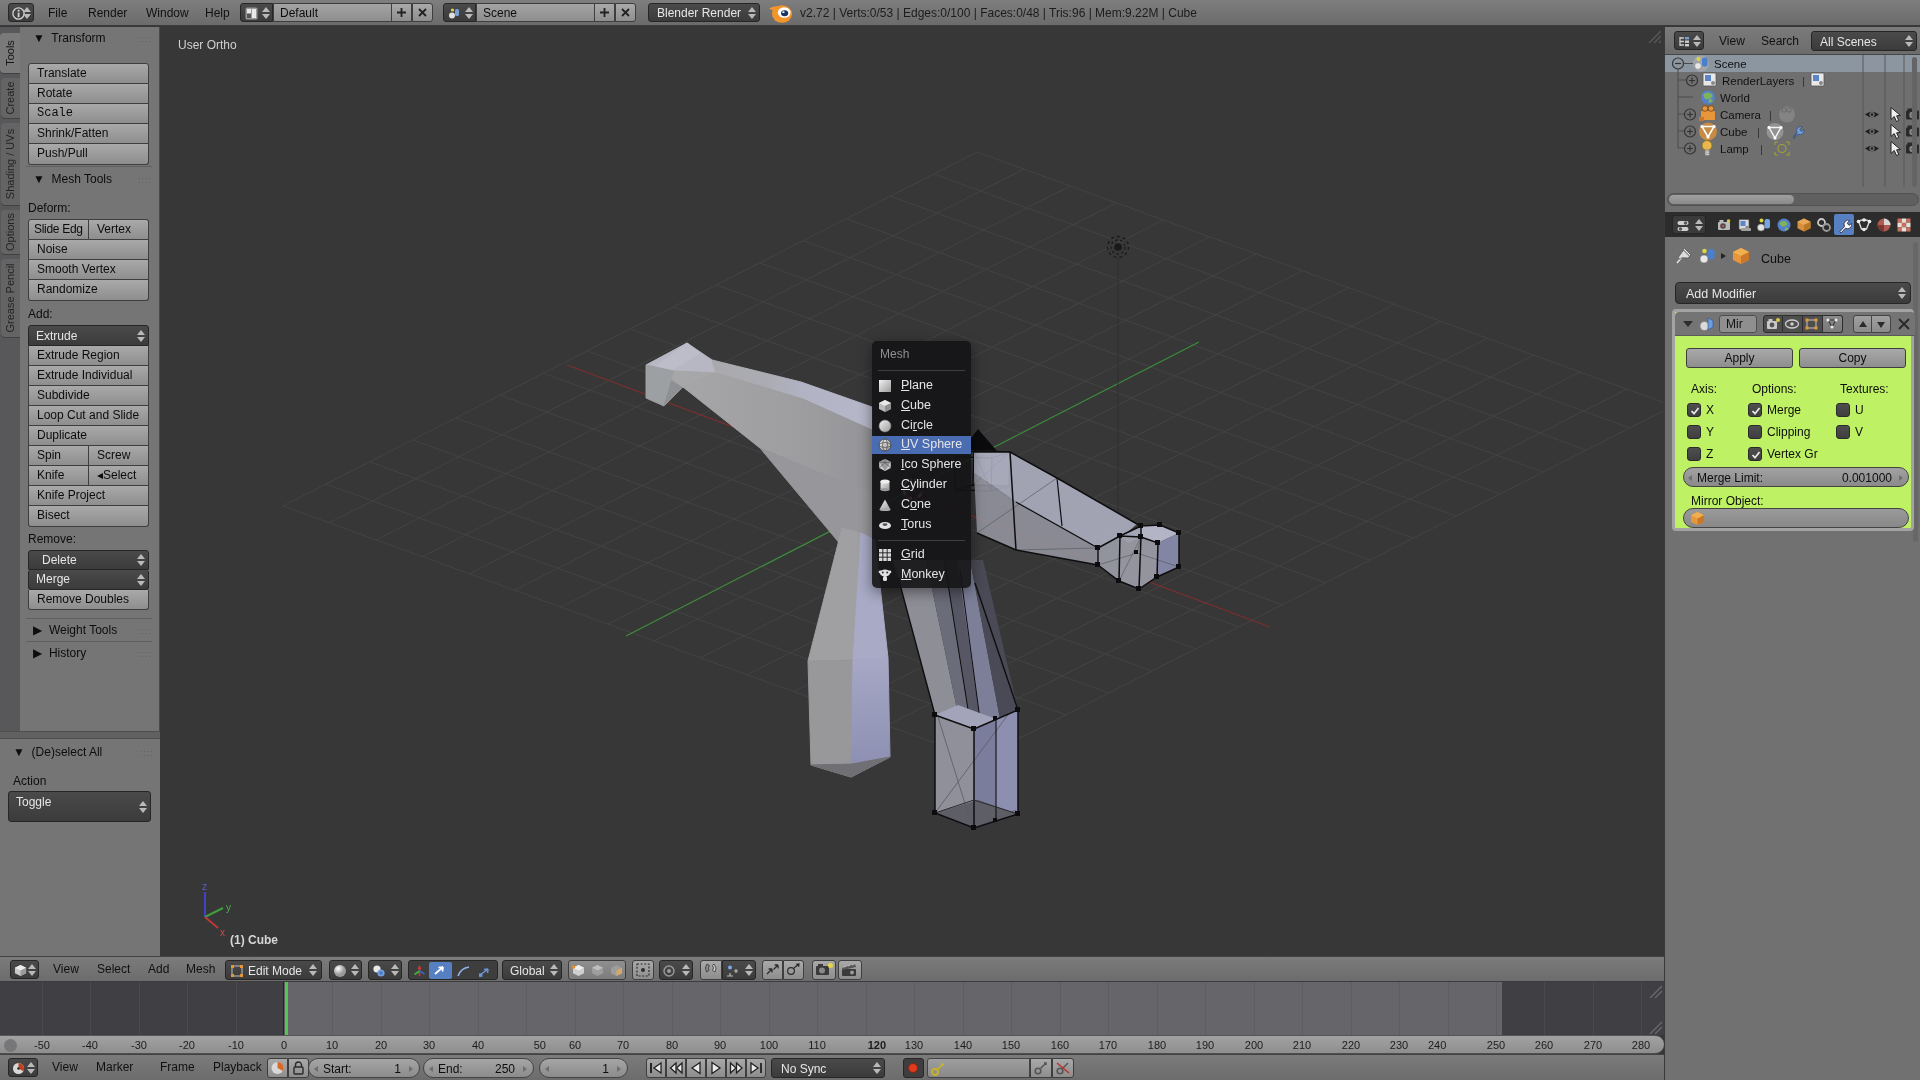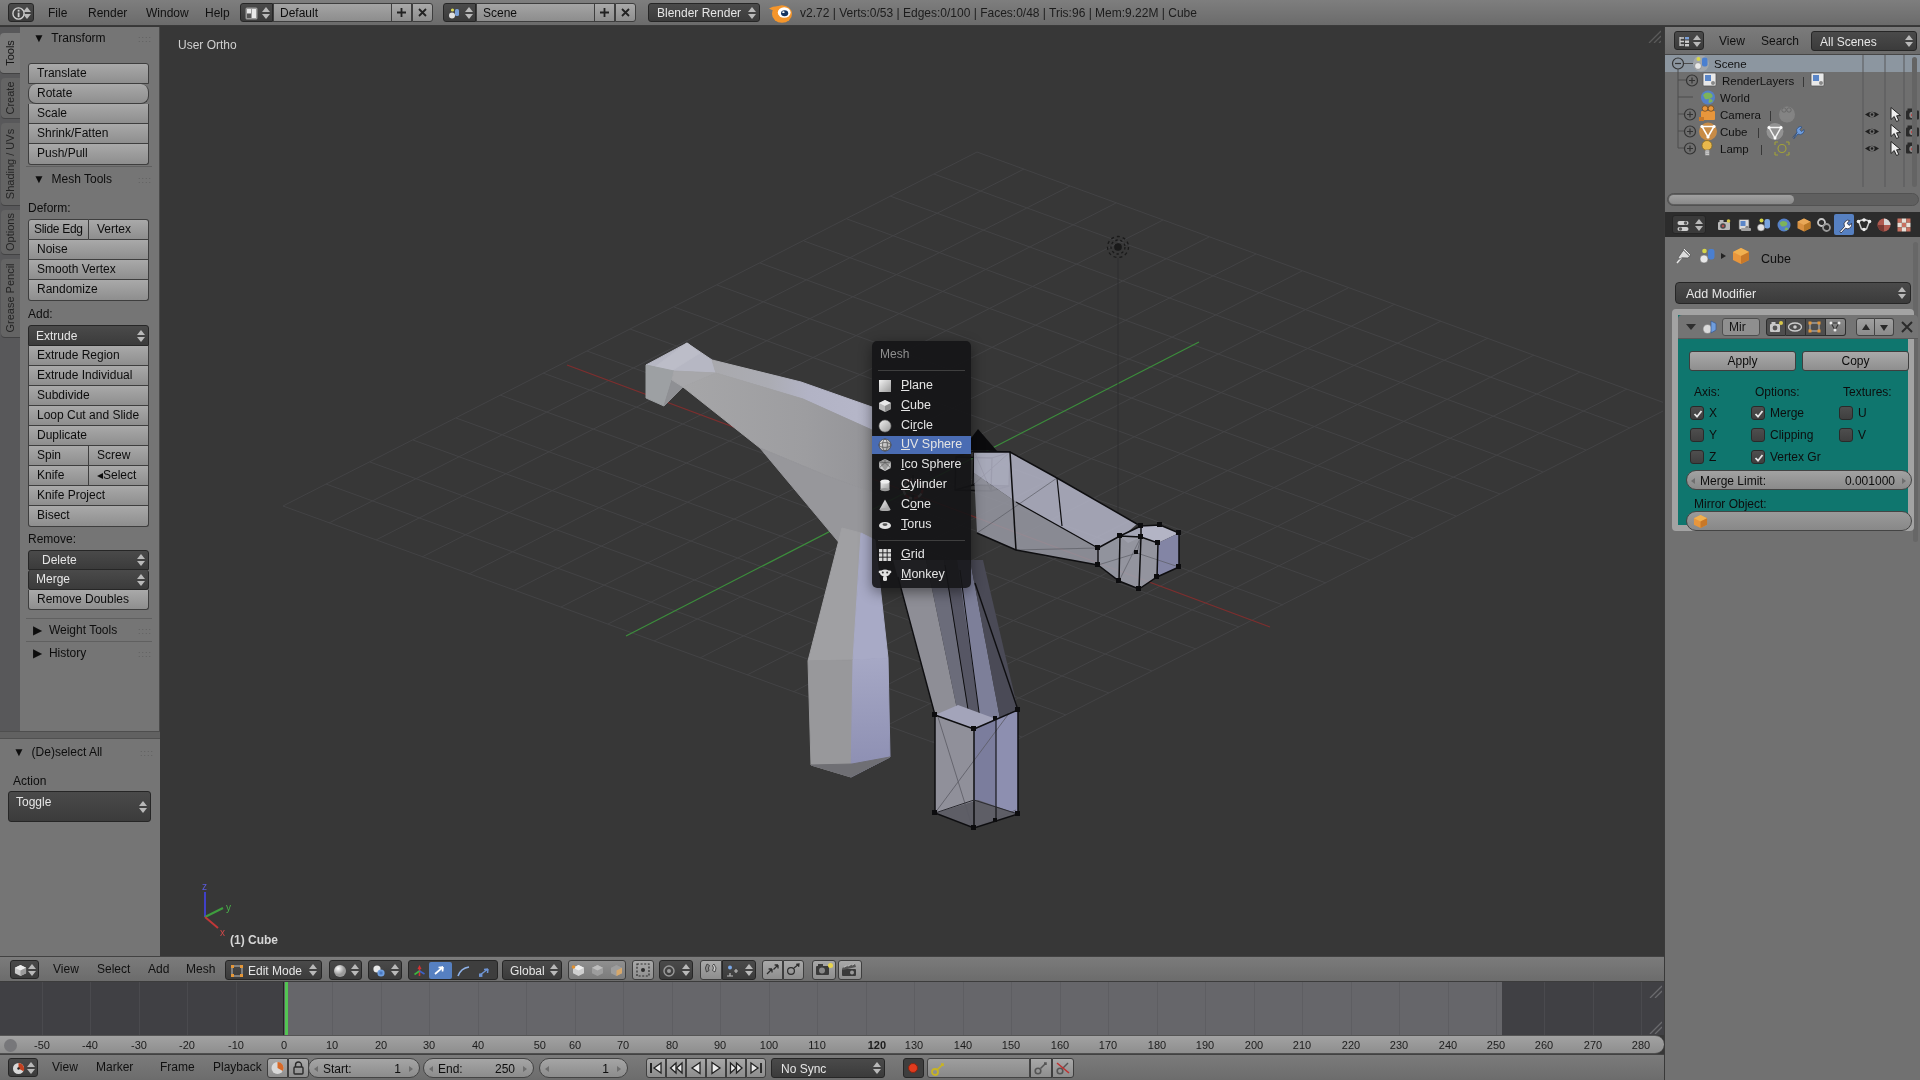--- a/index.html
+++ b/index.html
@@ -350,22 +350,22 @@
 <div class="abs" style="left:1px;top:210px;width:19px;height:44px;background:#646464;border-radius:4px 0 0 4px;box-shadow:0 1px 0 rgba(0,0,0,0.25);">
       <div style="position:absolute;left:0;top:44px;width:44px;height:19px;transform:rotate(-90deg);transform-origin:0 0;text-align:center;line-height:19px;font-size:11px;color:#242424;white-space:nowrap;">Options</div>
     </div>
 <div class="abs" style="left:1px;top:259px;width:19px;height:78px;background:#646464;border-radius:4px 0 0 4px;box-shadow:0 1px 0 rgba(0,0,0,0.25);">
       <div style="position:absolute;left:0;top:78px;width:78px;height:19px;transform:rotate(-90deg);transform-origin:0 0;text-align:center;line-height:19px;font-size:11px;color:#242424;white-space:nowrap;">Grease Pencil</div>
     </div>
 
 <div class="abs lbl" style="left:33px;top:31px;">▼&nbsp; Transform</div>
 <div class="abs" style="left:138px;top:34px;color:#5e5e5e;font-size:9px;letter-spacing:1px;">::::</div>
 <div class="abs btn" style="left:28px;top:63px;width:121px;height:21px;border-radius:3px 3px 0 0;">Translate</div>
-<div class="abs btn" style="left:28px;top:84px;width:121px;height:20px;border-top:none;border-radius:8px;">Rotate</div>
-<div class="abs btn" style="left:28px;top:104px;width:121px;height:20px;border-top:none;">Scale</div>
+<div class="abs btn" style="left:28px;top:84px;width:121px;height:20px;border-top:none;">Rotate</div>
+<div class="abs btn" style="left:28px;top:104px;width:121px;height:20px;border-top:none;font-family:Liberation Mono, monospace;">Scale</div>
 <div class="abs btn" style="left:28px;top:124px;width:121px;height:20px;border-top:none;">Shrink/Fatten</div>
 <div class="abs btn" style="left:28px;top:144px;width:121px;height:21px;border-top:none;border-radius:0 0 3px 3px;">Push/Pull</div>
 <div class="abs" style="left:26px;top:166px;width:126px;height:1px;background:#606060;"></div>
 
 <div class="abs lbl" style="left:33px;top:172px;">▼&nbsp; Mesh Tools</div>
 <div class="abs" style="left:138px;top:175px;color:#5e5e5e;font-size:9px;letter-spacing:1px;">::::</div>
 <div class="abs lbl" style="left:28px;top:201px;">Deform:</div>
 <div class="abs btn" style="left:28px;top:219px;width:61px;height:21px;border-radius:3px 0 0 0;padding-left:5px;letter-spacing:-0.3px;">Slide Edg</div>
 <div class="abs btn" style="left:89px;top:219px;width:60px;height:21px;border-left:none;border-radius:0 3px 0 0;">Vertex</div>
 <div class="abs btn" style="left:28px;top:240px;width:121px;height:20px;border-top:none;">Noise</div>
@@ -621,21 +621,21 @@
   <div class="abs" style="left:943px;top:3px;width:40px;text-align:center;font-size:11px;color:#1c1c1c;">140</div>
   <div class="abs" style="left:991px;top:3px;width:40px;text-align:center;font-size:11px;color:#1c1c1c;">150</div>
   <div class="abs" style="left:1040px;top:3px;width:40px;text-align:center;font-size:11px;color:#1c1c1c;">160</div>
   <div class="abs" style="left:1088px;top:3px;width:40px;text-align:center;font-size:11px;color:#1c1c1c;">170</div>
   <div class="abs" style="left:1137px;top:3px;width:40px;text-align:center;font-size:11px;color:#1c1c1c;">180</div>
   <div class="abs" style="left:1185px;top:3px;width:40px;text-align:center;font-size:11px;color:#1c1c1c;">190</div>
   <div class="abs" style="left:1234px;top:3px;width:40px;text-align:center;font-size:11px;color:#1c1c1c;">200</div>
   <div class="abs" style="left:1282px;top:3px;width:40px;text-align:center;font-size:11px;color:#1c1c1c;">210</div>
   <div class="abs" style="left:1331px;top:3px;width:40px;text-align:center;font-size:11px;color:#1c1c1c;">220</div>
   <div class="abs" style="left:1379px;top:3px;width:40px;text-align:center;font-size:11px;color:#1c1c1c;">230</div>
-  <div class="abs" style="left:1428px;top:3px;width:40px;text-align:center;font-size:11px;color:#1c1c1c;">240</div>
+  <div class="abs" style="left:1428px;top:3px;width:40px;font-size:11px;color:#1c1c1c;">240</div>
   <div class="abs" style="left:1476px;top:3px;width:40px;text-align:center;font-size:11px;color:#1c1c1c;">250</div>
   <div class="abs" style="left:1524px;top:3px;width:40px;text-align:center;font-size:11px;color:#1c1c1c;">260</div>
   <div class="abs" style="left:1573px;top:3px;width:40px;text-align:center;font-size:11px;color:#1c1c1c;">270</div>
   <div class="abs" style="left:1621px;top:3px;width:40px;text-align:center;font-size:11px;color:#1c1c1c;">280</div>
 </div>
 
 <div class="abs" style="left:0;top:1054px;width:1664px;height:26px;background:linear-gradient(#7b7b7b,#6c6c6c);border-top:1px solid #424242;">
   <div class="abs ddark" style="left:8px;top:3px;width:30px;height:19px;">
     <svg class="abs" style="left:3px;top:3px;" width="13" height="13" viewBox="0 0 13 13">
           <circle cx="6.5" cy="6.5" r="5.5" fill="#d8d8d8"></circle>
@@ -1004,21 +1004,21 @@
             <path d="M8 8 L16 4 L16 12 L8 16 Z" fill="#c87828"></path>
           </g>
     </svg>
     <div class="abs" style="left:96px;top:40px;font-size:12.5px;color:#0e0e0e;">Cube</div>
 
     <div class="abs ddark" style="left:10px;top:70px;width:236px;height:22px;border-radius:4px;">
           <div style="padding:4px 0 0 10px;font-size:12.5px;">Add Modifier</div>
           <div class="updn" style="right:4px;"></div>
         </div>
 
-    <div class="abs" style="left:7px;top:97px;width:242px;height:222px;border:6px solid #a3a3a3;border-radius:4px;background:#0f766e;">
+    <div class="abs" style="left:7px;top:97px;width:242px;height:222px;border:3px solid #a3a3a3;border-radius:4px;background:#bef264;">
       <div class="abs" style="left:0;top:0;width:240px;height:24px;border-bottom:1px solid #5a5a5a;background:#747474;border-radius:4px 4px 0 0;">
         <div class="abs" style="left:8px;top:9px;border-left:5px solid transparent;border-right:5px solid transparent;border-top:6px solid #2e2e2e;"></div>
         <svg class="abs" style="left:24px;top:4px;" width="16" height="16" viewBox="0 0 16 16">
               <circle cx="5.5" cy="10" r="4.5" fill="#dadada" stroke="#777" stroke-width="0.6"></circle>
               <path d="M9 2 L14 4.5 L14 11 L9 14 Z" fill="#6f9ddd" stroke="#39598f" stroke-width="0.7"></path>
             </svg>
         <div class="abs" style="left:44px;top:3px;width:38px;height:18px;background:#8f8f8f;border:1px solid #4f4f4f;border-radius:3px;color:#111;font-size:12px;padding:1px 0 0 6px;">Mir</div>
         <div class="abs" style="left:88px;top:3px;width:20px;height:18px;background:#4e4e4e;border:1px solid #2e2e2e;border-radius:3px 0 0 3px;"><svg width="18" height="16" viewBox="0 0 18 16">
                 <rect x="3" y="5" width="10" height="8" rx="1" fill="#c9c9c9"></rect>
                 <circle cx="8" cy="9" r="2.4" fill="#555"></circle>

